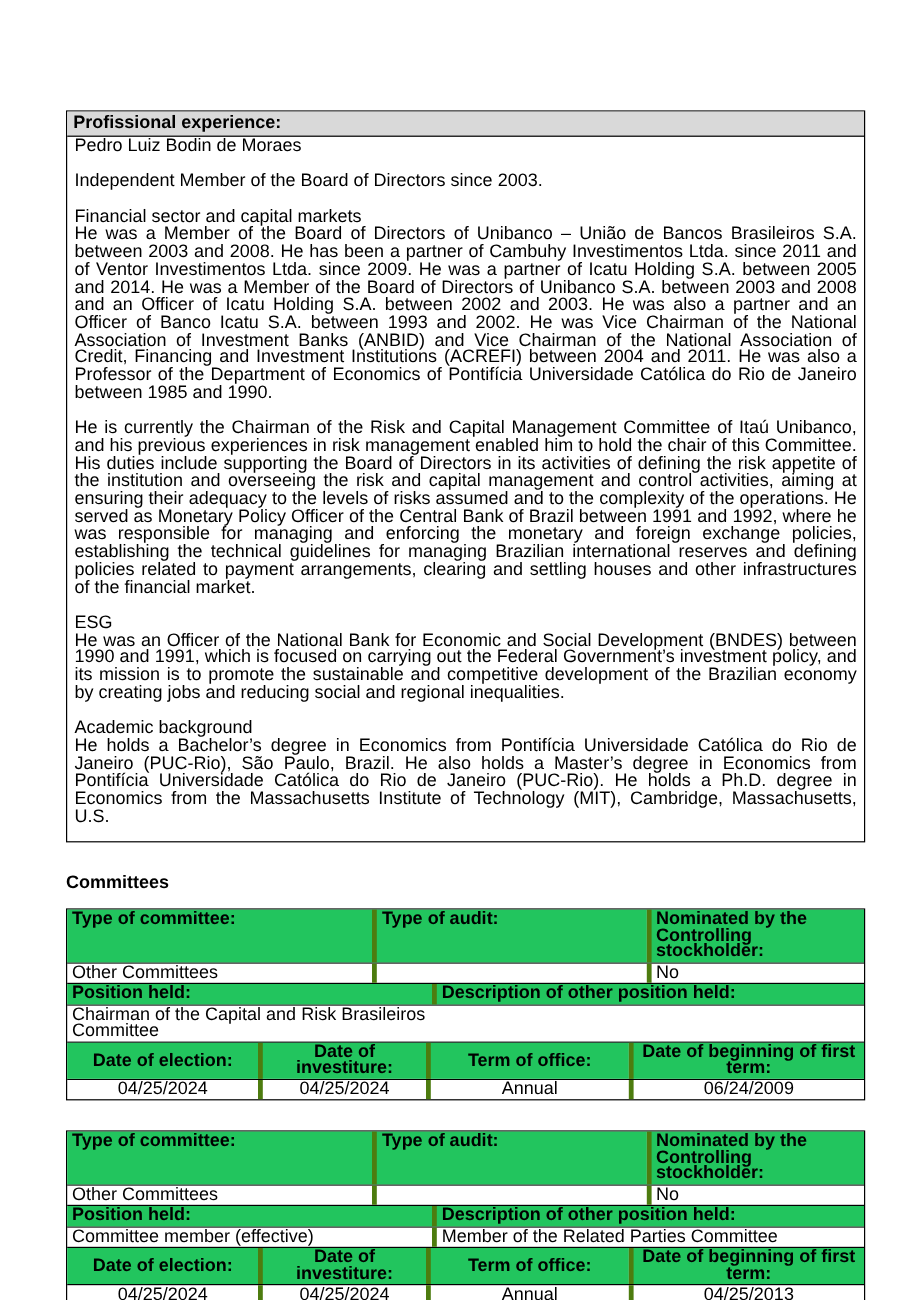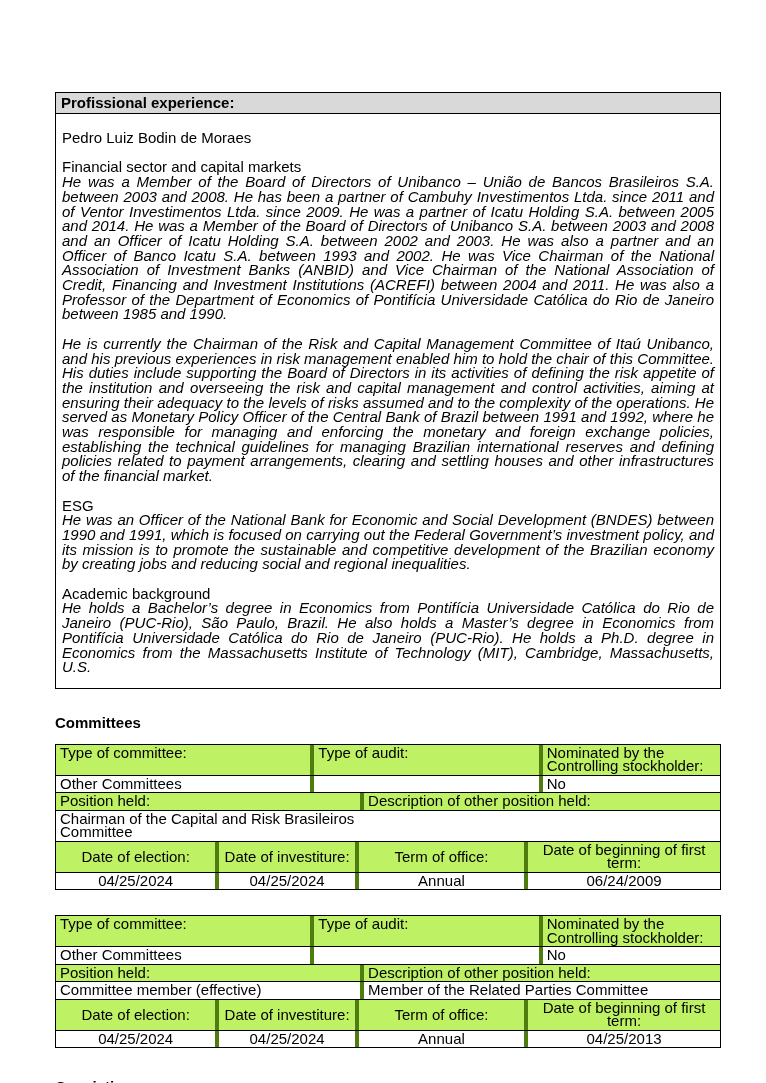--- a/index.html
+++ b/index.html
@@ -16,40 +16,40 @@
   }
 
   
   .exp-box { border:1px solid #000; }
   .exp-header {
     background:#d9d9d9;
     font-weight:bold;
     padding:1px 5px 2px 5px;
     border-bottom:1px solid #000;
   }
-  .exp-body { padding:1px 6px 13px 6px; line-height:14.7px;margin-top:16px; }
+  .exp-body { padding:1px 6px 13px 6px; line-height:14.7px; }
   .sec { margin-top:14.7px; }
   .sec:first-child { margin-top:0; }
-  .just { text-align:justify;font-style:italic; }
+  .just { text-align:justify; }
 
   
   .block-heading { font-weight:bold; margin-top:25px; }
 
   
   .tbl { border:1px solid #000; margin-top:13px; }
   .trow { display:flex; width:100%; }
   .trow + .trow { border-top:1px solid #000; }
   .tcell {
     box-sizing:border-box;
     padding:1px 4px 2px 4px;
     overflow:hidden;
     line-height:13.5px;
   }
   .tcell + .tcell { border-left:4px solid #4d7c0f; }
-  .th { background:#bef264; font-weight:normal; }
+  .th { background:#22c55e; font-weight:bold; }
   .center { text-align:center; }
   .vc { display:flex; align-items:center; justify-content:center; min-height:28px; text-align:center; }
 
   
   .c3a { width:38.3%; } .c3b { width:34.4%; } .c3c { width:27.3%; }
   .c2a { width:45.8%; } .c2b { width:54.2%; }
   .c4a { width:24%; }   .c4b { width:21%; }  .c4c { width:25.5%; } .c4d { width:29.5%; }
 
   .conviction { margin-top:30px; }
 </style>
@@ -60,20 +60,21 @@
 
   <div class="exp-box">
     <div class="exp-header">Profissional experience:</div>
     <div class="exp-body">
 
       <div class="sec">
         <div>Pedro Luiz Bodin de Moraes</div>
       </div>
 
       <div class="sec">
+        <div>Independent Member of the Board of Directors since 2003.</div>
       </div>
 
       <div class="sec">
         <div>Financial sector and capital markets</div>
         <div class="just">He was a Member of the Board of Directors of Unibanco – União de Bancos Brasileiros S.A. between 2003 and 2008. He has been a partner of Cambuhy Investimentos Ltda. since 2011 and of Ventor Investimentos Ltda. since 2009. He was a partner of Icatu Holding S.A. between 2005 and 2014.  He was a Member of the Board of Directors of Unibanco S.A. between 2003 and 2008 and an Officer of Icatu Holding S.A. between 2002 and 2003. He was also a partner and an Officer of Banco Icatu S.A. between 1993 and 2002. He was Vice Chairman of the National Association of Investment Banks (ANBID) and Vice Chairman of the National Association of Credit, Financing and Investment Institutions (ACREFI) between 2004 and 2011. He was also a Professor of the Department of Economics of Pontifícia Universidade Católica do Rio de Janeiro between 1985 and 1990.</div>
       </div>
 
       <div class="sec">
         <div class="just">He is currently the Chairman of the Risk and Capital Management Committee of Itaú Unibanco, and his previous experiences in risk management enabled him to hold the chair of this Committee. His duties include supporting the Board of Directors in its activities of defining the risk appetite of the institution and overseeing the risk and capital management and control activities, aiming at ensuring their adequacy to the levels of risks assumed and to the complexity of the operations. He served as Monetary Policy Officer of the Central Bank of Brazil between 1991 and 1992, where he was responsible for managing and enforcing the monetary and foreign exchange policies, establishing the technical guidelines for managing Brazilian international reserves and defining policies related to payment arrangements, clearing and settling houses and other infrastructures of the financial market.</div>
       </div>

